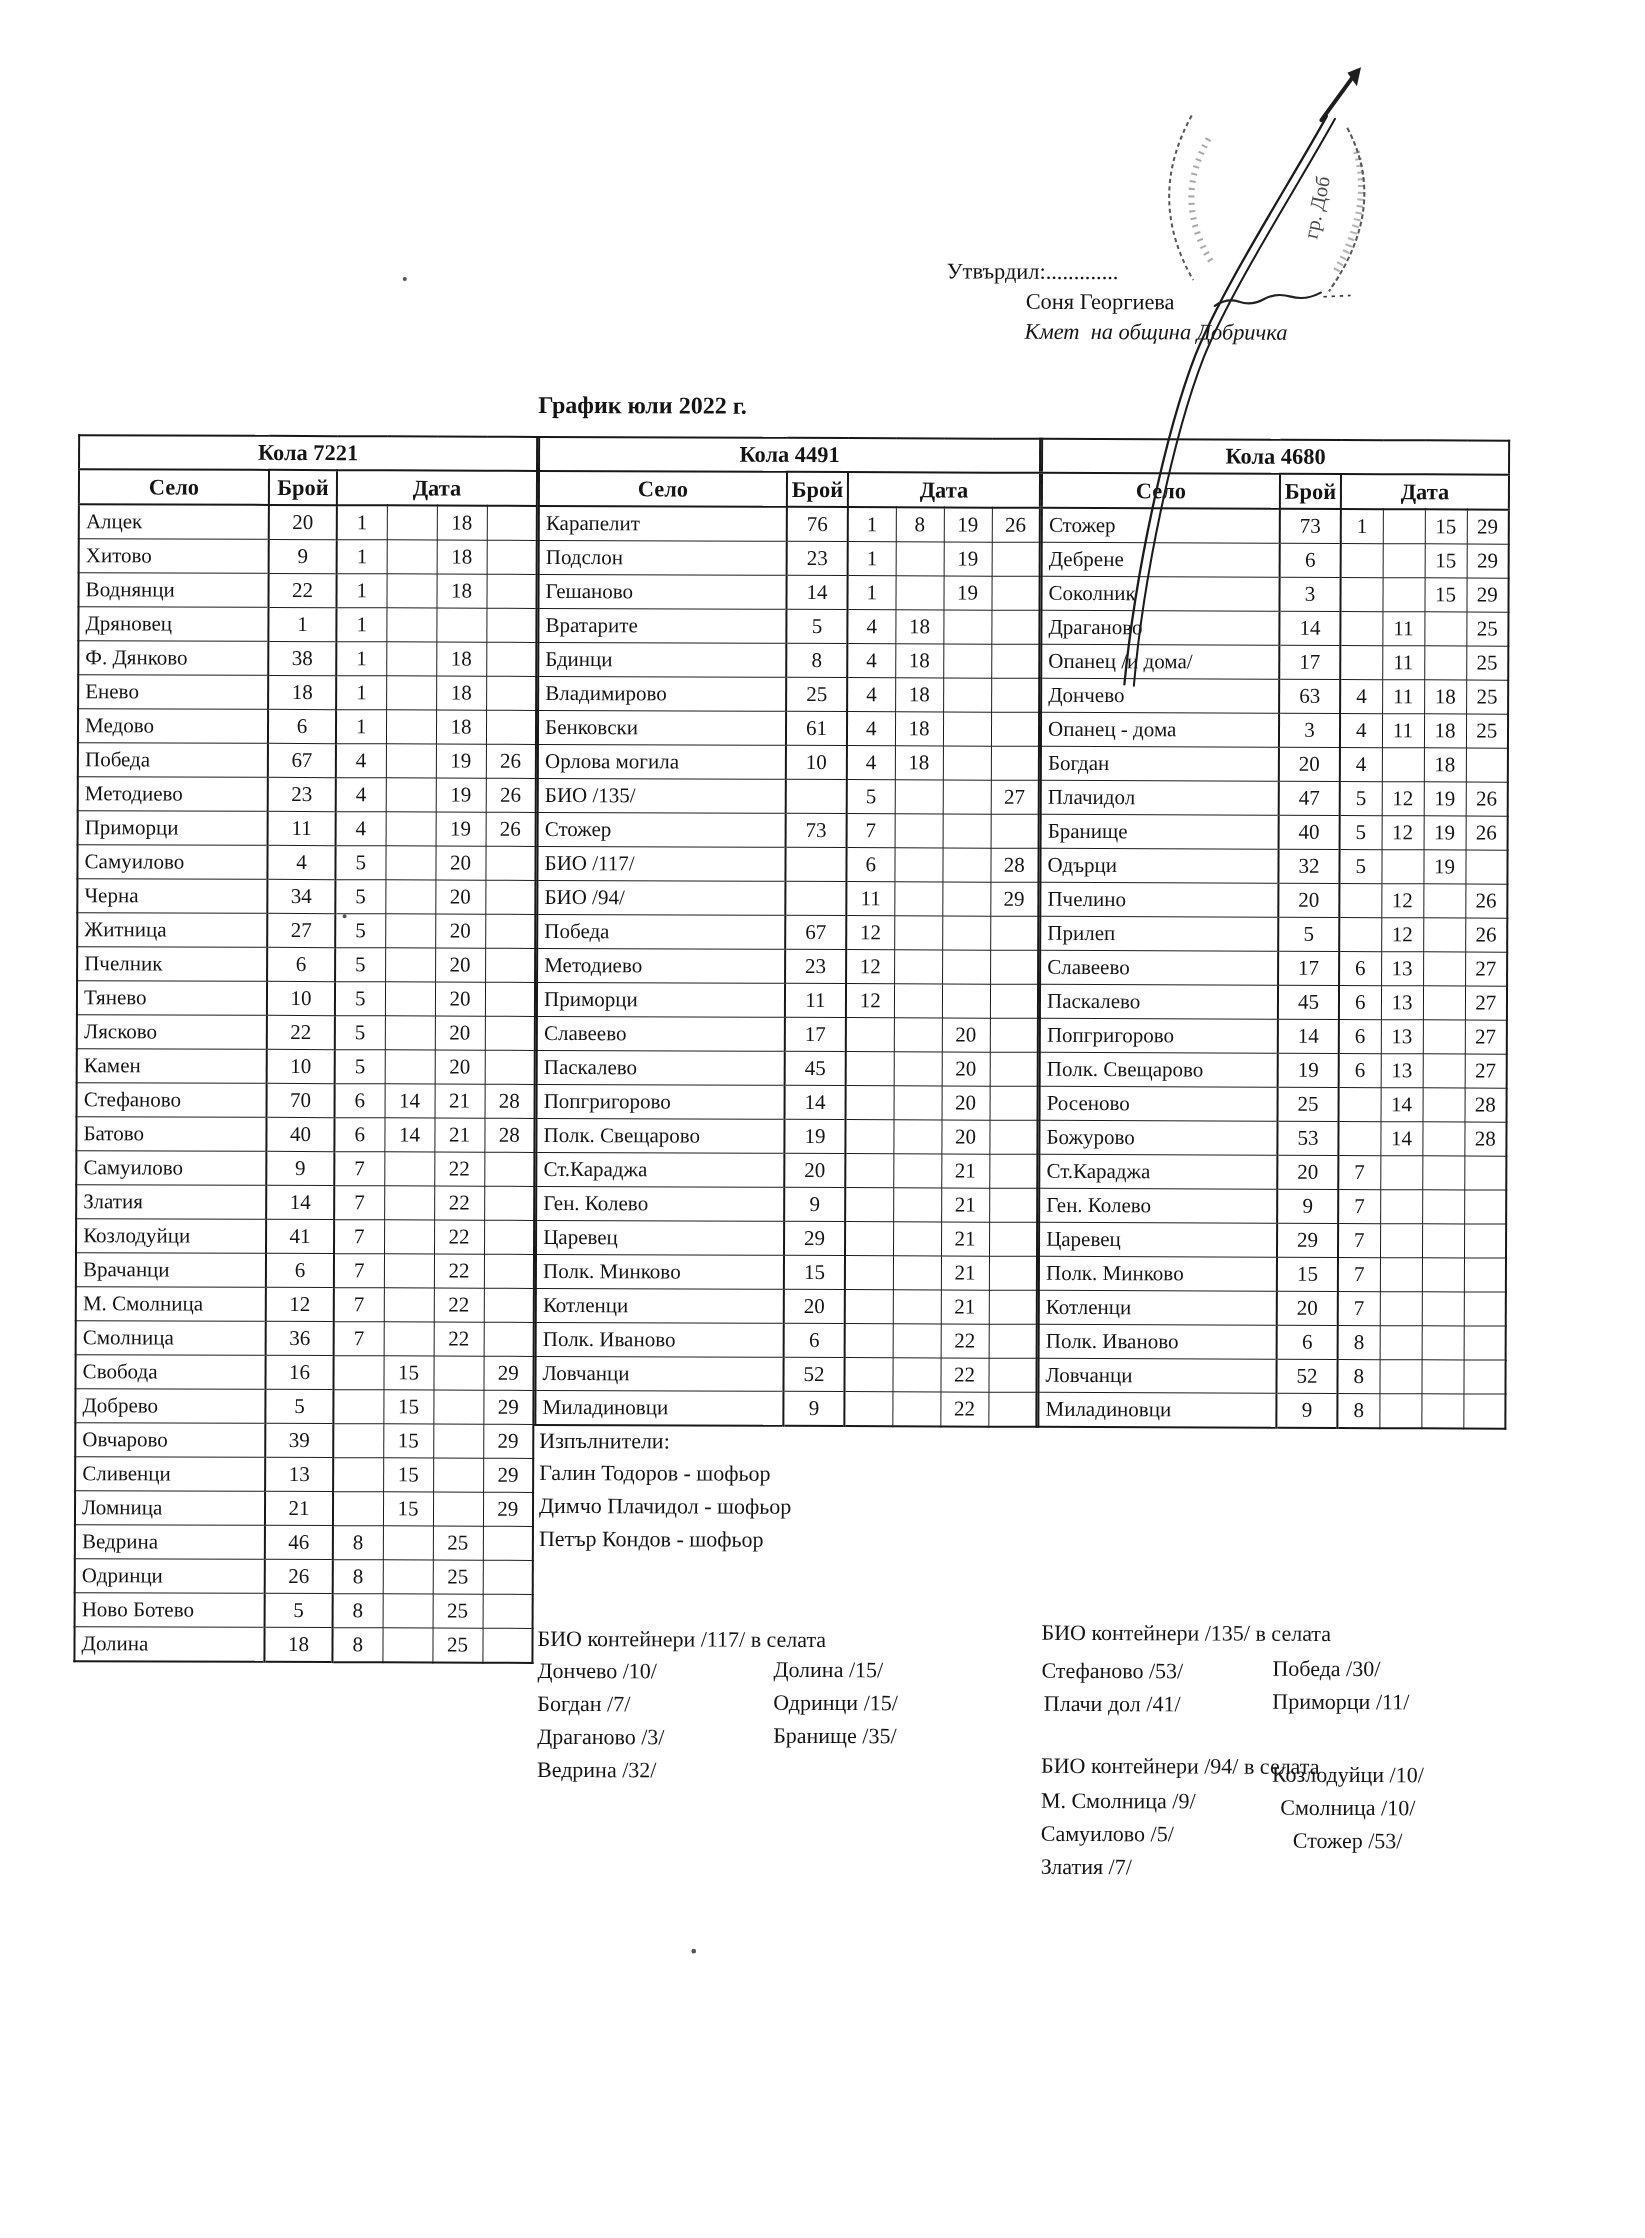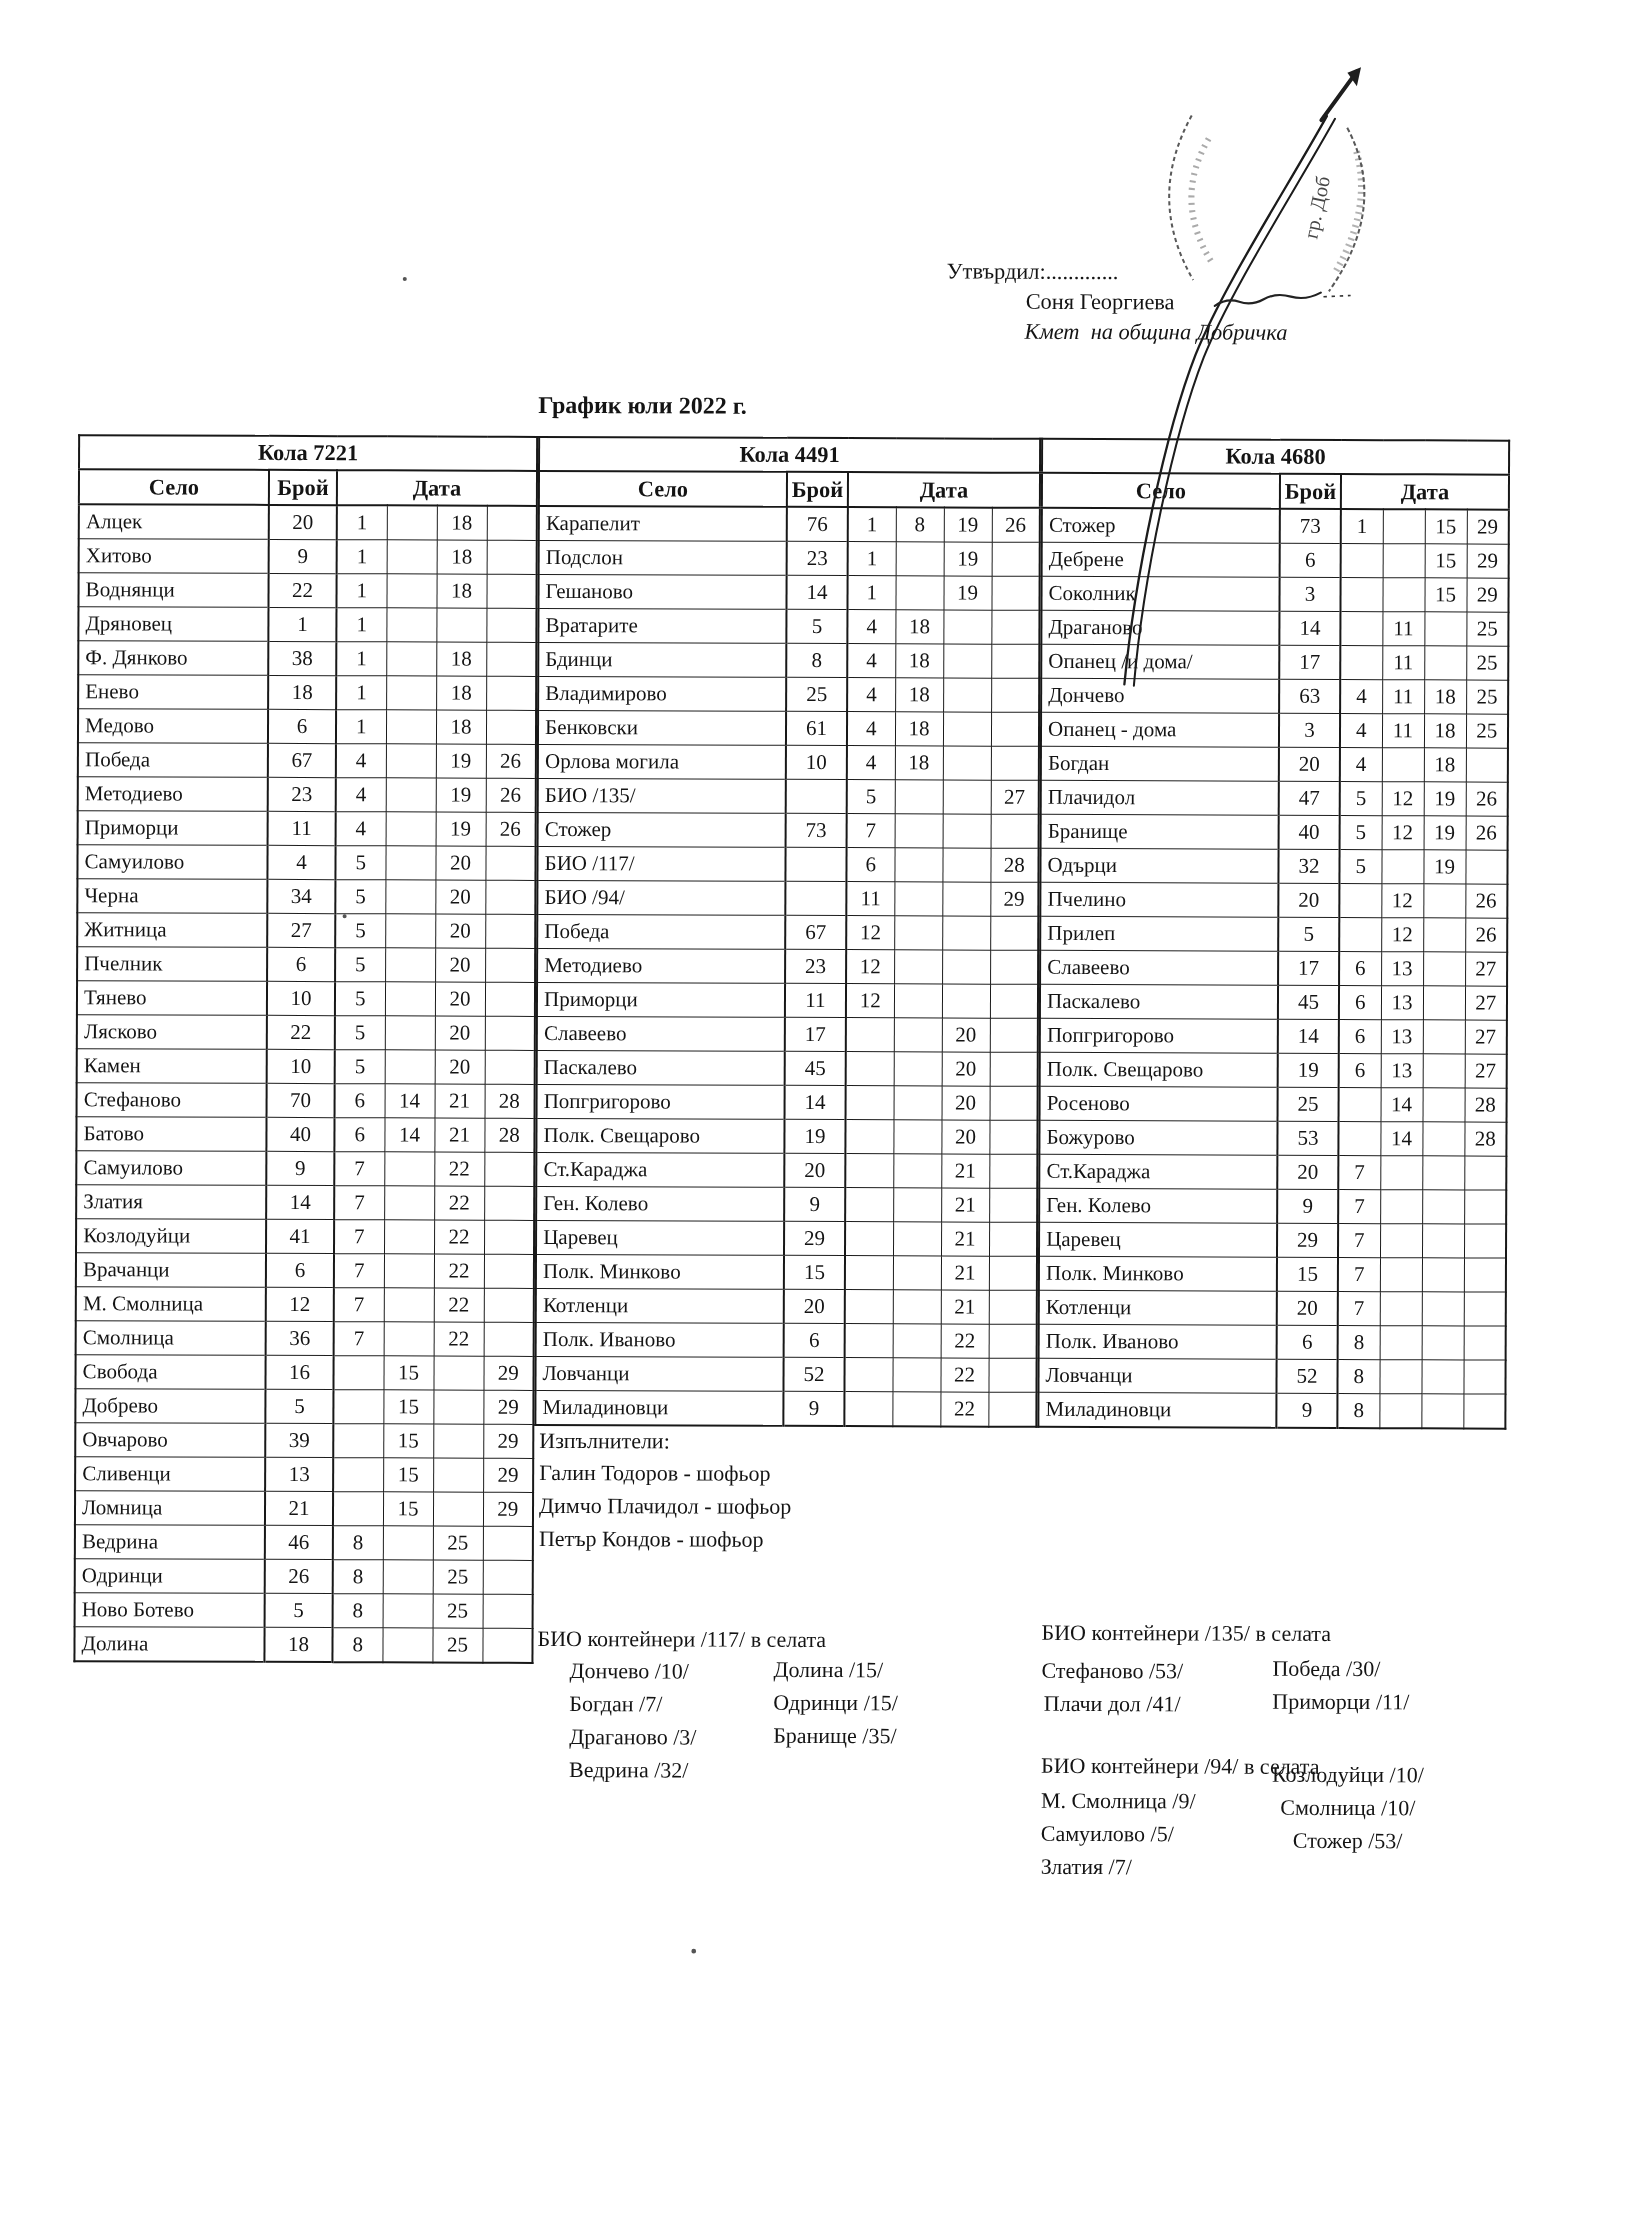--- a/index.html
+++ b/index.html
@@ -816,21 +816,21 @@
   </div>
 
   <div class="abs blocktitle" style="left:543px;top:1425px;line-height:33px;">Изпълнители:</div>
   <div class="abs blist" style="left:543px;top:1457px;line-height:33px;">
       <div>Галин Тодоров - шофьор</div>
       <div>Димчо Плачидол - шофьор</div>
       <div>Петър Кондов - шофьор</div>
     </div>
 
   <div class="abs blocktitle" style="left:542px;top:1627px;">БИО контейнери /117/ в селата</div>
-  <div class="abs blist" style="left:542px;top:1655px;margin-left:32px;">
+  <div class="abs blist" style="left:542px;top:1655px;">
       <div>Дончево /10/</div>
       <div>Богдан /7/</div>
       <div>Драганово /3/</div>
       <div>Ведрина /32/</div>
     </div>
   <div class="abs blist" style="left:778px;top:1653px;">
       <div>Долина /15/</div>
       <div>Одринци /15/</div>
       <div>Бранище /35/</div>
     </div>

